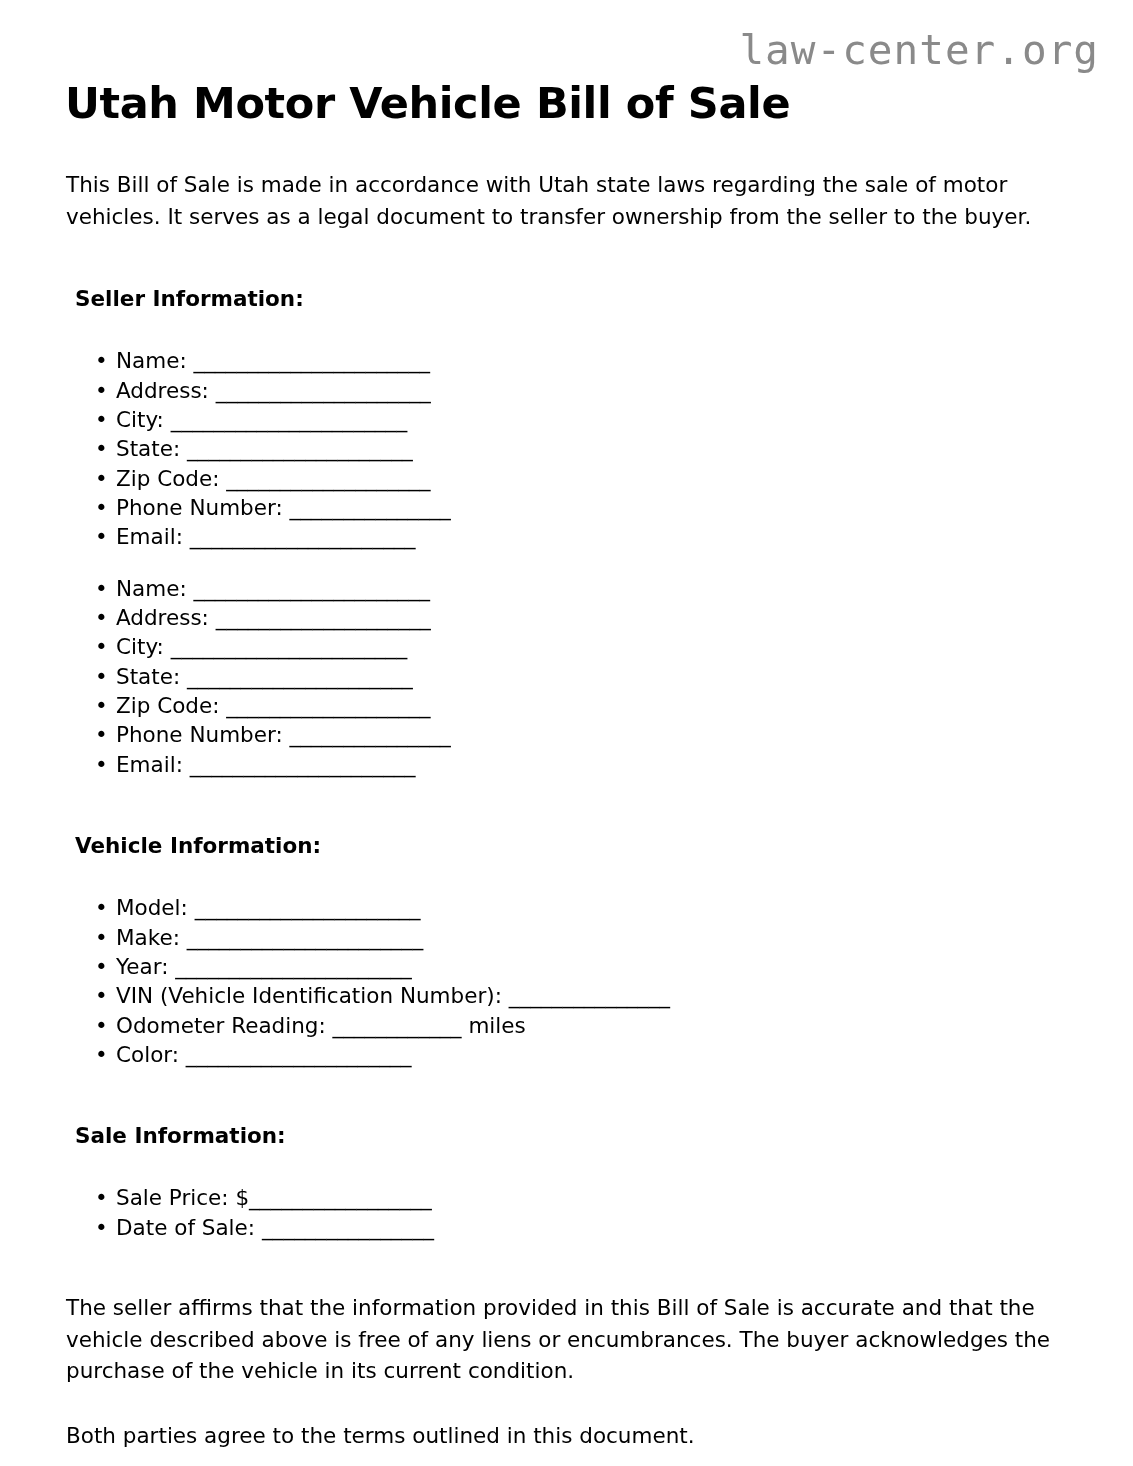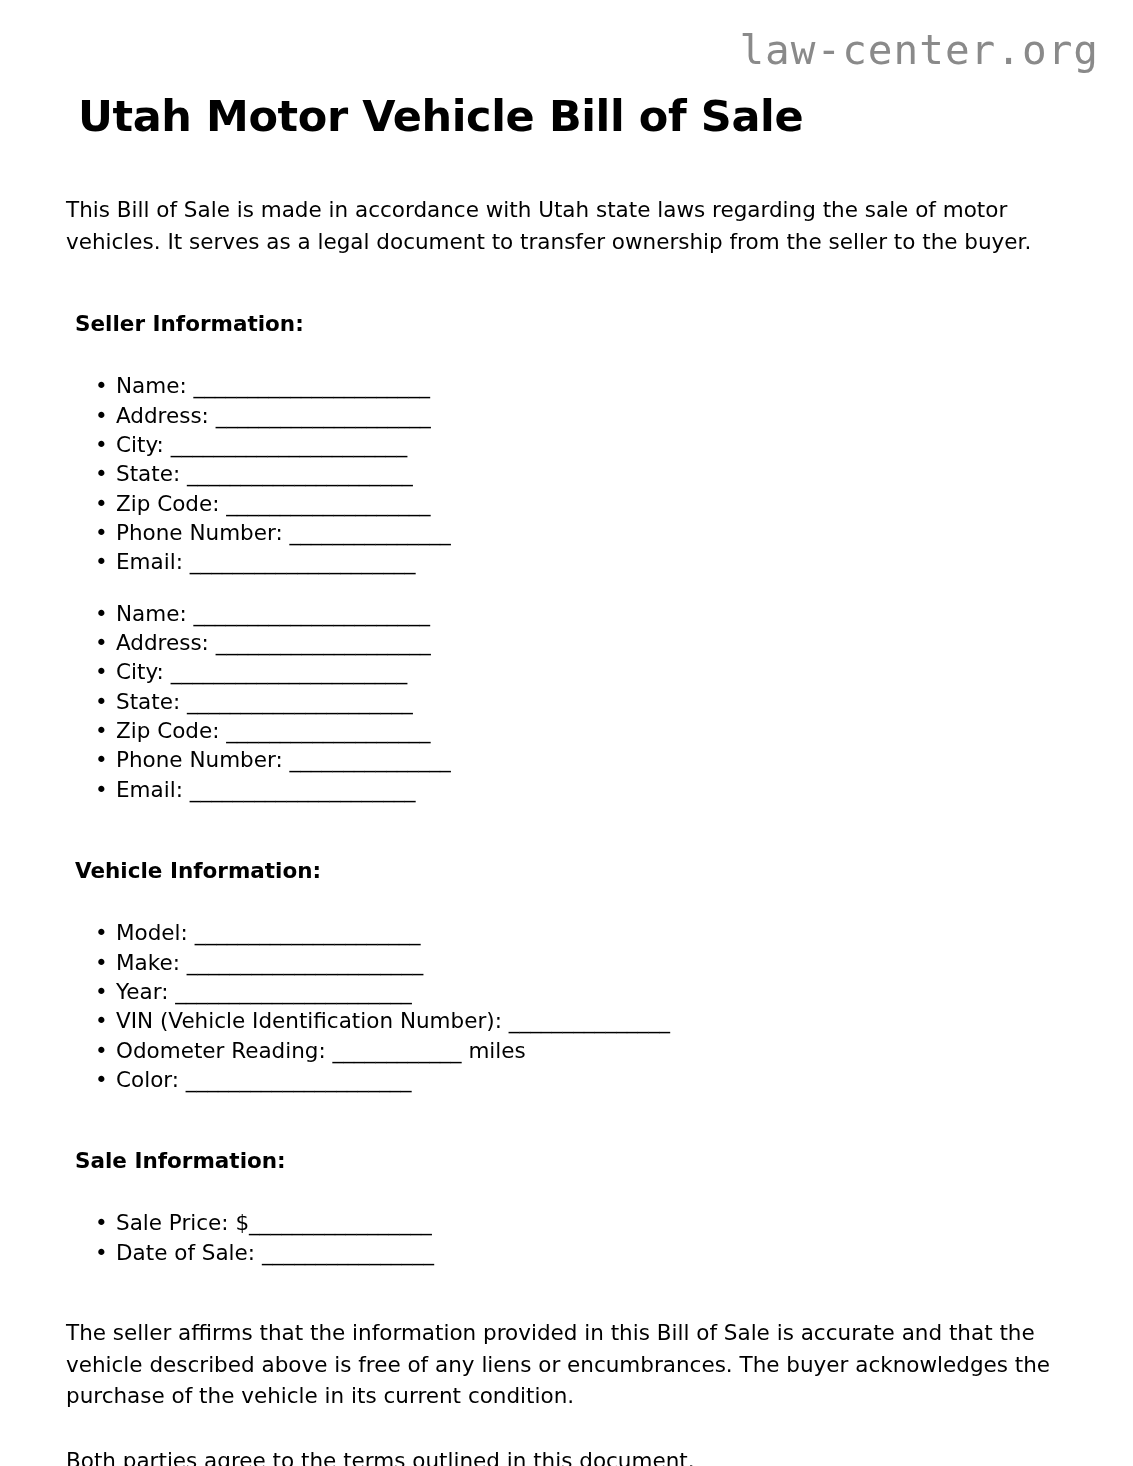--- a/index.html
+++ b/index.html
@@ -36,21 +36,21 @@
   }
   .content {
     position: absolute;
     left: 62px;
     top: 0;
     width: 1010px;
   }
   h1.doc-title {
     font-size: 43px;
     font-weight: bold;
-    margin: 16px;
+    margin: 3px;
     padding-top: 76px;
     line-height: 1.12;
     letter-spacing: -0.4px;
   }
   p.intro, p.body-para {
     font-size: 21.5px;
     line-height: 1.47;
     margin: 4px;
     font-weight: normal;
   }

